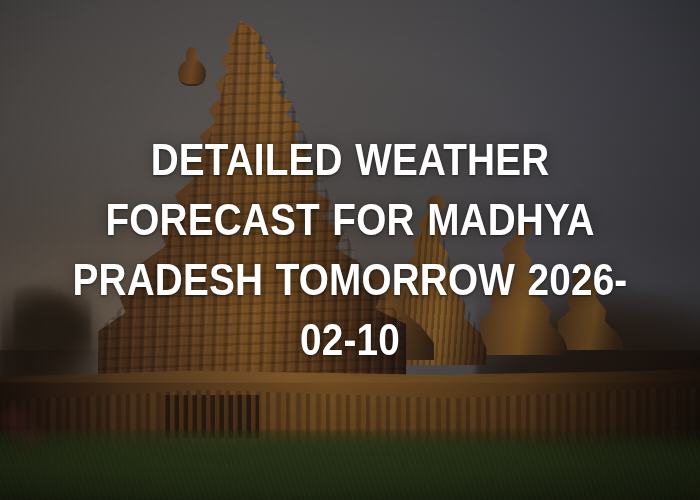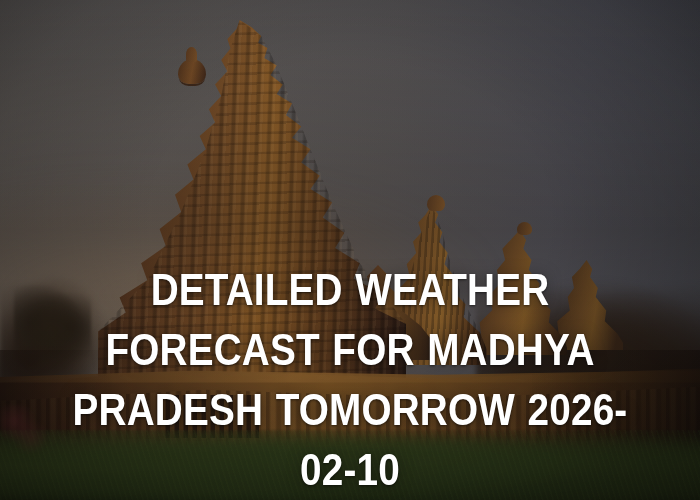--- a/index.html
+++ b/index.html
@@ -448,21 +448,21 @@
   }
 
   
   .headline-wrap {
     position: absolute;
     left: 0;
     right: 0;
     top: 0;
     height: 100%;
     display: flex;
-    align-items: flex-end;
+    align-items: center;
     justify-content: center;
     padding: 0 24px;
     box-sizing: border-box;
   }
   .headline {
     margin: 0;
     width: 100%;
     text-align: center;
     color: #ffffff;
     font-family: "Liberation Sans Narrow", "Liberation Sans", sans-serif;

